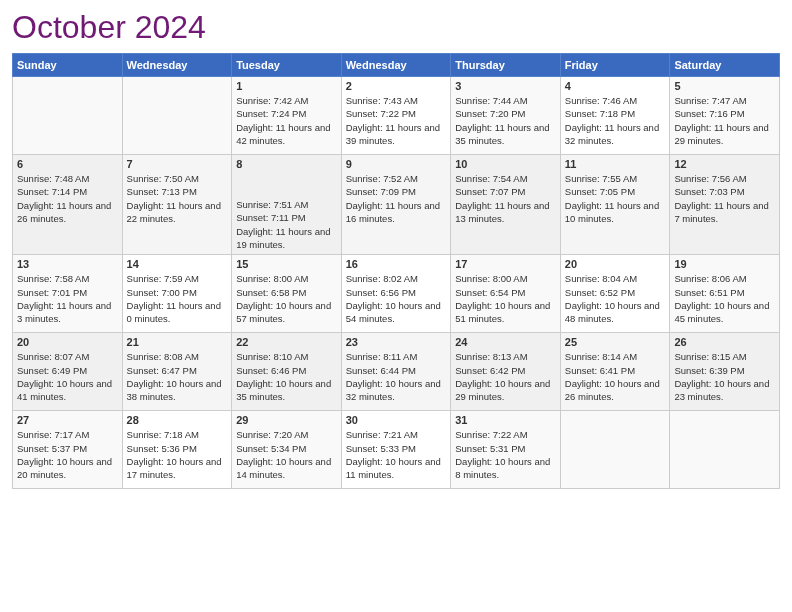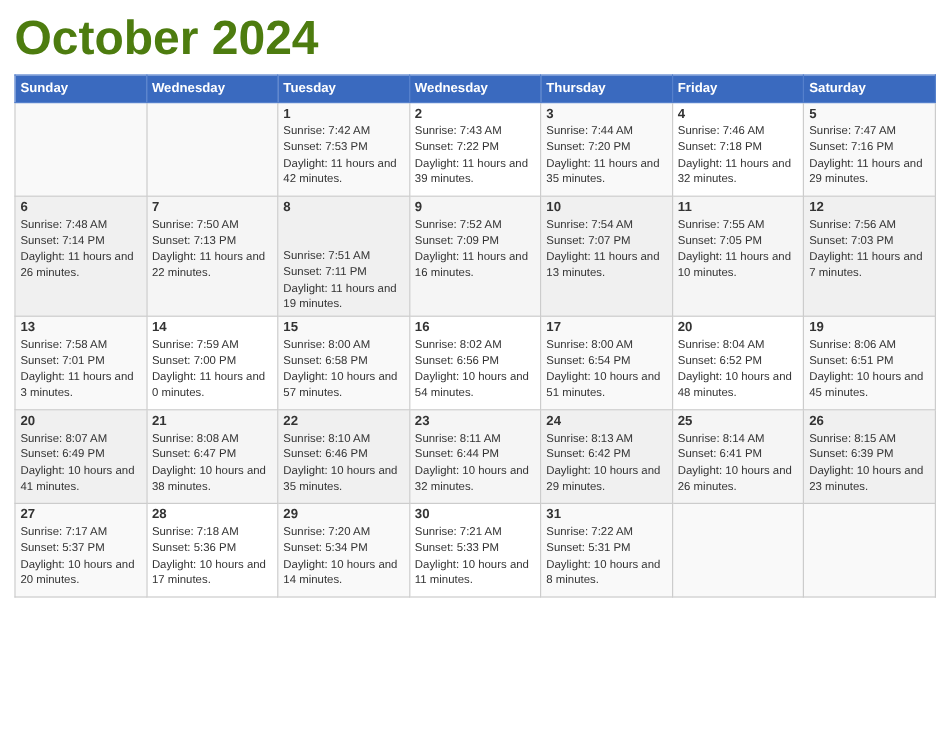--- a/index.html
+++ b/index.html
@@ -22,23 +22,23 @@
     }
     .logo {
       display: flex;
       flex-direction: column;
       align-items: flex-start;
     }
     .title-block {
       text-align: right;
     }
     .month-title {
-      font-size: 40px;
-      font-weight: bold;
-      color: #4d7c0f;
+      font-size: 32px;
+      font-weight: normal;
+      color: #701a75;
       line-height: 1.1;
     }
     .location {
       font-size: 14px;
       color: #555;
     }
     table {
       width: 100%;
       border-collapse: collapse;
       table-layout: fixed;
@@ -105,21 +105,21 @@
           <th>Saturday</th>
         </tr>
     </thead>
     <tbody id="tbody">
         <tr>
           <td class="empty"></td>
           <td class="empty"></td>
           <td>
             <span class="day-num">1</span>
             <div class="day-info" style="white-space: pre-line;">Sunrise: 7:42 AM
-Sunset: 7:53 PM
+Sunset: 7:24 PM
 Daylight: 11 hours and 42 minutes.</div>
           </td>
           <td>
             <span class="day-num">2</span>
             <div class="day-info" style="white-space: pre-line;">Sunrise: 7:43 AM
 Sunset: 7:22 PM
 Daylight: 11 hours and 39 minutes.</div>
           </td>
           <td>
             <span class="day-num">3</span>

